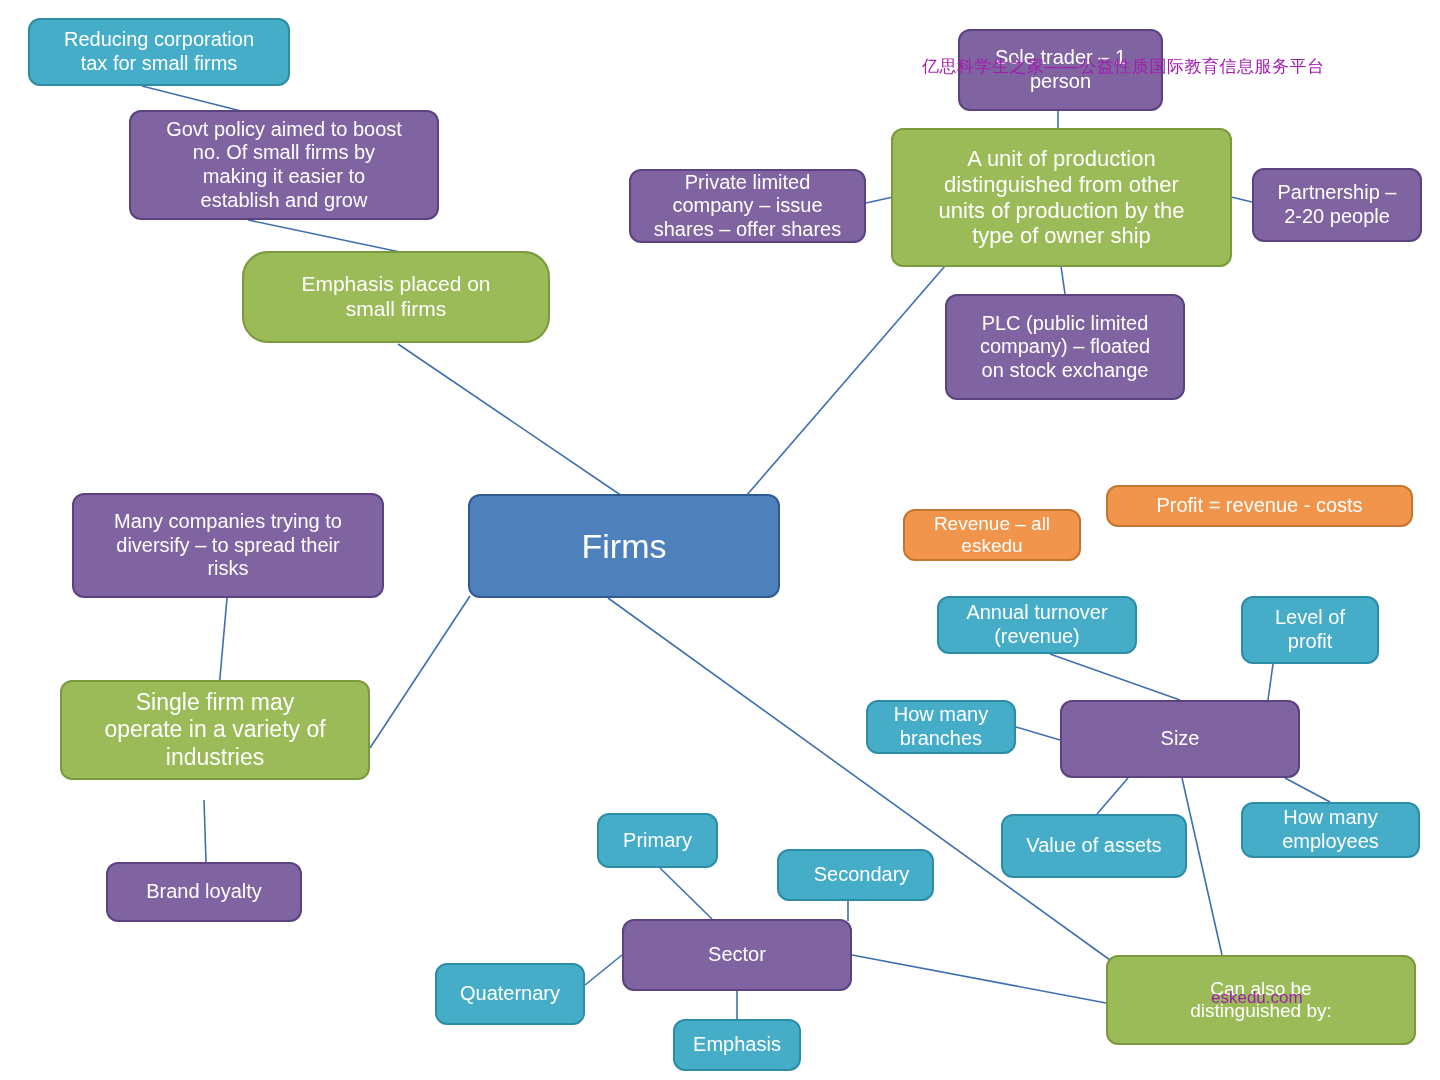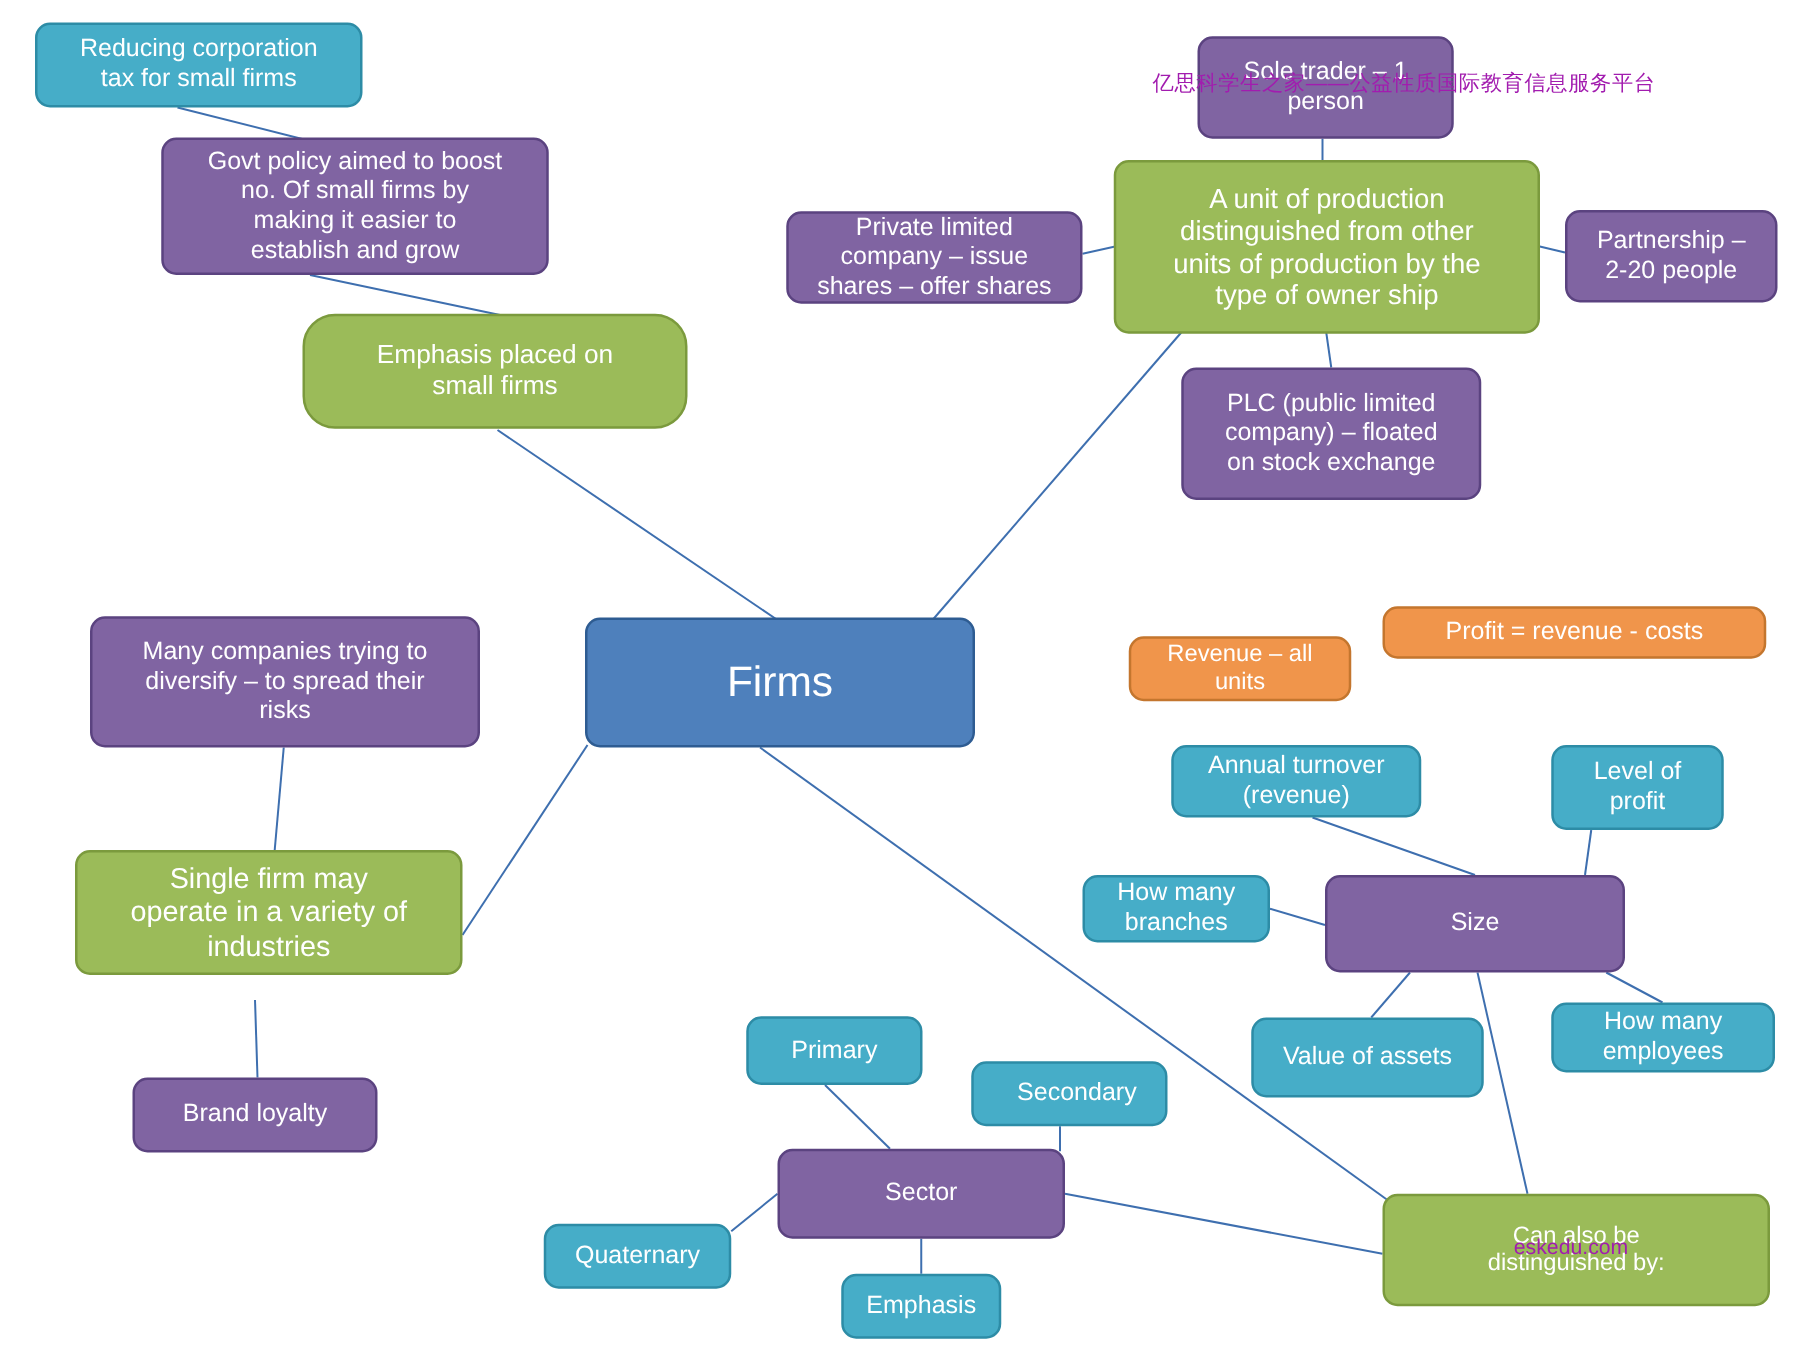--- a/index.html
+++ b/index.html
@@ -110,36 +110,36 @@
 on stock exchange</div>
       <div class="node purple" style="left: 72px; top: 493px; width: 312px; height: 105px; font-size: 20px;">Many companies trying to
 diversify – to spread their
 risks</div>
       <div class="node blue" style="left: 468px; top: 494px; width: 312px; height: 104px; font-size: 34px;">Firms</div>
       <div class="node green" style="left: 60px; top: 680px; width: 310px; height: 100px; font-size: 23px;">Single firm may
 operate in a variety of
 industries</div>
       <div class="node purple" style="left: 106px; top: 862px; width: 196px; height: 60px; font-size: 20px;">Brand loyalty</div>
       <div class="node orange" style="left: 903px; top: 509px; width: 178px; height: 52px; font-size: 19px;">Revenue – all
-units</div>
+eskedu</div>
       <div class="node orange" style="left: 1106px; top: 485px; width: 307px; height: 42px; font-size: 20px;">Profit = revenue - costs</div>
       <div class="node teal" style="left: 937px; top: 596px; width: 200px; height: 58px; font-size: 20px;">Annual turnover
 (revenue)</div>
       <div class="node teal" style="left: 1241px; top: 596px; width: 138px; height: 68px; font-size: 20px;">Level of
 profit</div>
       <div class="node teal" style="left: 866px; top: 700px; width: 150px; height: 54px; font-size: 20px;">How many
 branches</div>
       <div class="node purple" style="left: 1060px; top: 700px; width: 240px; height: 78px; font-size: 20px;">Size</div>
       <div class="node teal" style="left: 1001px; top: 814px; width: 186px; height: 64px; font-size: 20px;">Value of assets</div>
       <div class="node teal" style="left: 1241px; top: 802px; width: 179px; height: 56px; font-size: 20px;">How many
 employees</div>
-      <div class="node teal" style="left: 597px; top: 813px; width: 141px; height: 55px; font-size: 20px;">Primary</div>
+      <div class="node teal" style="left: 597px; top: 813px; width: 121px; height: 55px; font-size: 20px;">Primary</div>
       <div class="node teal" style="left: 777px; top: 849px; width: 157px; height: 52px; font-size: 20px; padding-left: 22px;">Secondary</div>
       <div class="node purple" style="left: 622px; top: 919px; width: 230px; height: 72px; font-size: 20px;">Sector</div>
-      <div class="node teal" style="left: 435px; top: 963px; width: 150px; height: 52px; font-size: 20px; margin-top: 16px;">Quaternary</div>
+      <div class="node teal" style="left: 435px; top: 963px; width: 150px; height: 62px; font-size: 20px;">Quaternary</div>
       <div class="node teal" style="left: 673px; top: 1019px; width: 128px; height: 52px; font-size: 20px;">Emphasis</div>
       <div class="node green" style="left: 1106px; top: 955px; width: 310px; height: 90px; font-size: 19px;">Can also be
 distinguished by:</div>
     </div>
   <div id="watermark-layer">
       <div class="watermark wm-cn" style="left: 922px; top: 55px;">亿思科学生之家——公益性质国际教育信息服务平台</div>
       <div class="watermark wm-en" style="left: 1211px; top: 964px;">eskedu.com</div>
     </div>
 </div>
 

